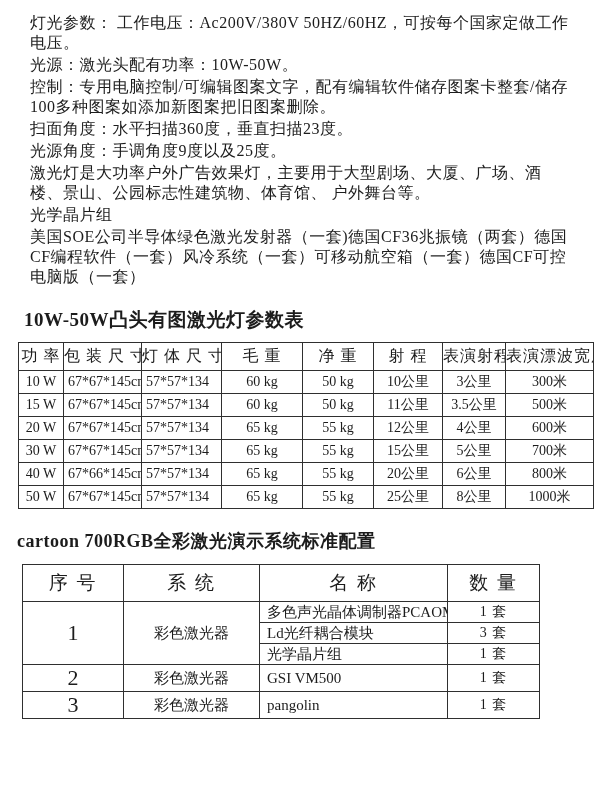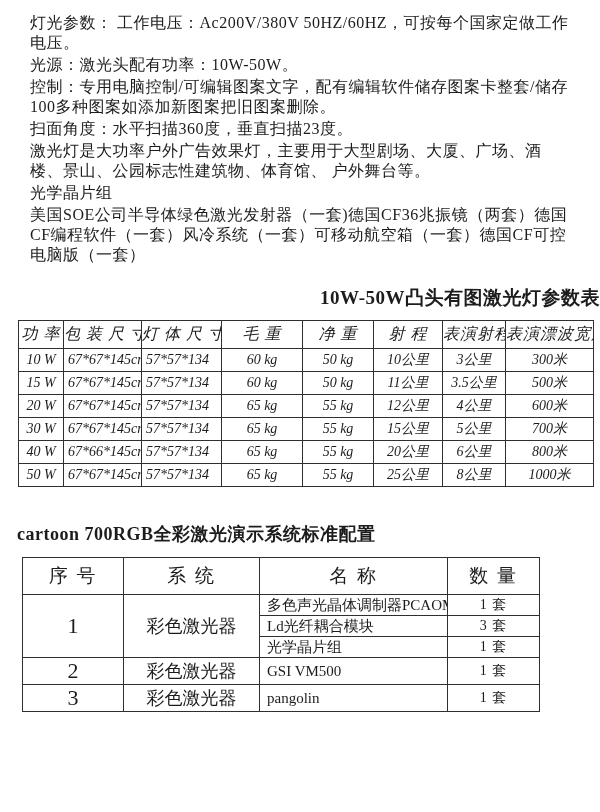--- a/index.html
+++ b/index.html
@@ -20,42 +20,41 @@
     line-height: 20px;
     letter-spacing: 0.5px;
   }
 
   
   .t1-title {
     font-weight: bold;
     font-size: 19px;
     margin: 20px 0 9px 24px;
     letter-spacing: 0.5px;
-    text-align: right;
   }
   .t2-title {
     font-weight: bold;
     font-size: 18px;
-    margin: 35px 0 11px 17px;
+    margin: 20px 0 11px 17px;
     letter-spacing: 0.5px;
   }
 
   table {
     border-collapse: collapse;
     table-layout: fixed;
   }
   th, td {
     border: 1px solid #2f2f2f;
     padding: 0;
     overflow: hidden;
     white-space: nowrap;
   }
 
   
-  .t1 { margin-left: 18px; width: 575px; font-style: italic; }
+  .t1 { margin-left: 18px; width: 575px; }
   .t1 th {
     font-weight: normal;
     font-size: 16px;
     height: 27px;
     text-align: center;
     letter-spacing: 1px;
   }
   .t1 td {
     font-size: 14px;
     height: 22px;
@@ -65,35 +64,36 @@
 
   
   .t2 { margin-left: 22px; width: 517px; }
   .t2 th {
     font-weight: normal;
     font-size: 19px;
     height: 36px;
     text-align: center;
     letter-spacing: 2px;
   }
-  .t2 td { height: 20px; font-size: 18px; text-align: center; }
+  .t2 td { height: 20px; font-size: 15px; text-align: center; }
   .t2 td.no { font-size: 22px; }
   .t2 td.name { text-align: left; padding-left: 7px; font-size: 15px; }
   .t2 td.qty { font-size: 14px; letter-spacing: 1px; text-align: center; }
 </style>
 </head>
 <body>
 
 <div class="page">
 
   <div class="intro">
     <p>灯光参数： 工作电压：Ac200V/380V 50HZ/60HZ，可按每个国家定做工作电压。</p>
     <p>光源：激光头配有功率：10W-50W。</p>
     <p>控制：专用电脑控制/可编辑图案文字，配有编辑软件储存图案卡整套/储存100多种图案如添加新图案把旧图案删除。</p>
     <p>扫面角度：水平扫描360度，垂直扫描23度。</p>
+    <p>光源角度：手调角度9度以及25度。</p>
     <p>激光灯是大功率户外广告效果灯，主要用于大型剧场、大厦、广场、酒楼、景山、公园标志性建筑物、体育馆、 户外舞台等。</p>
     <p>光学晶片组</p>
     <p>美国SOE公司半导体绿色激光发射器（一套)德国CF36兆振镜（两套）德国CF编程软件（一套）风冷系统（一套）可移动航空箱（一套）德国CF可控电脑版（一套）</p>
   </div>
 
   <div class="t1-title">10W-50W凸头有图激光灯参数表</div>
 
   <table class="t1">
     <colgroup>
       <col style="width:45px">

